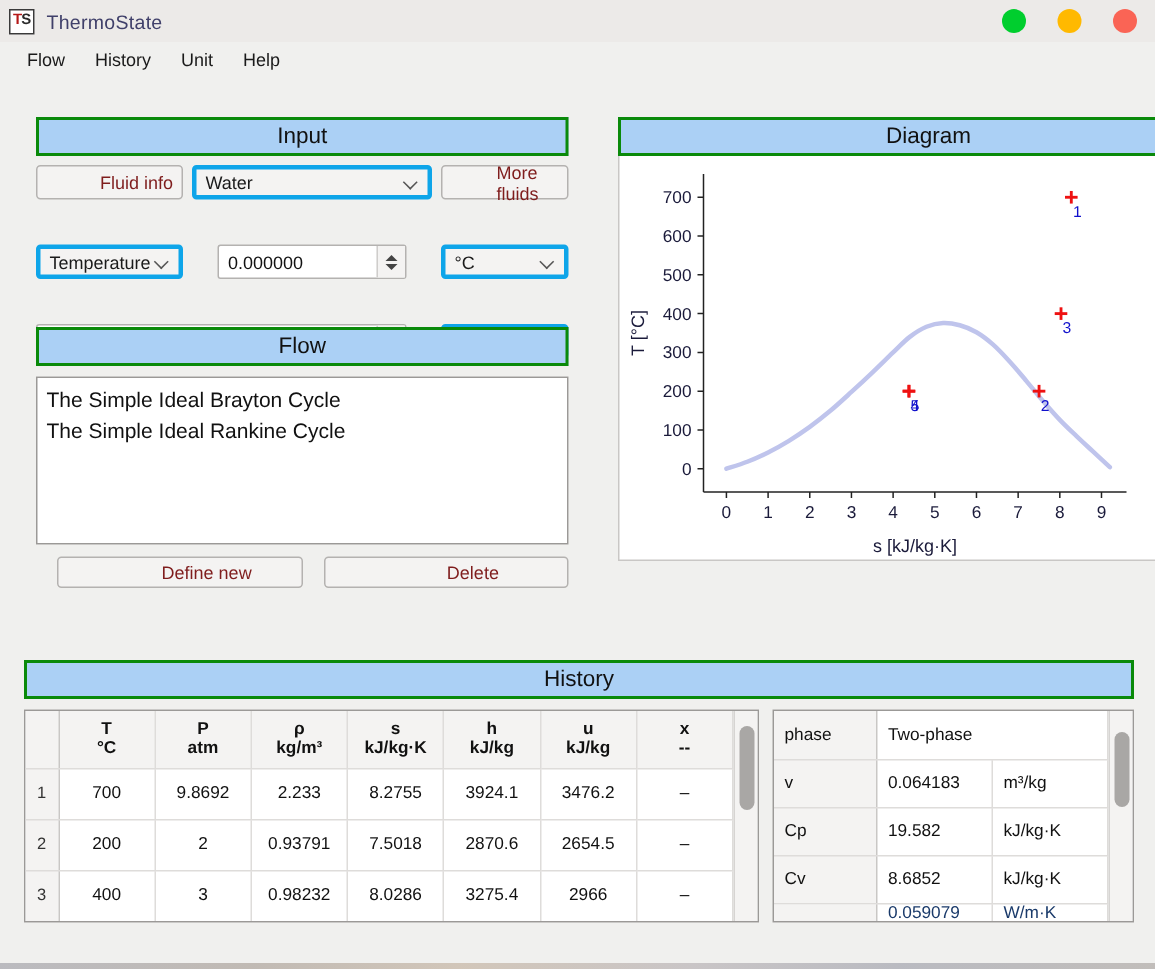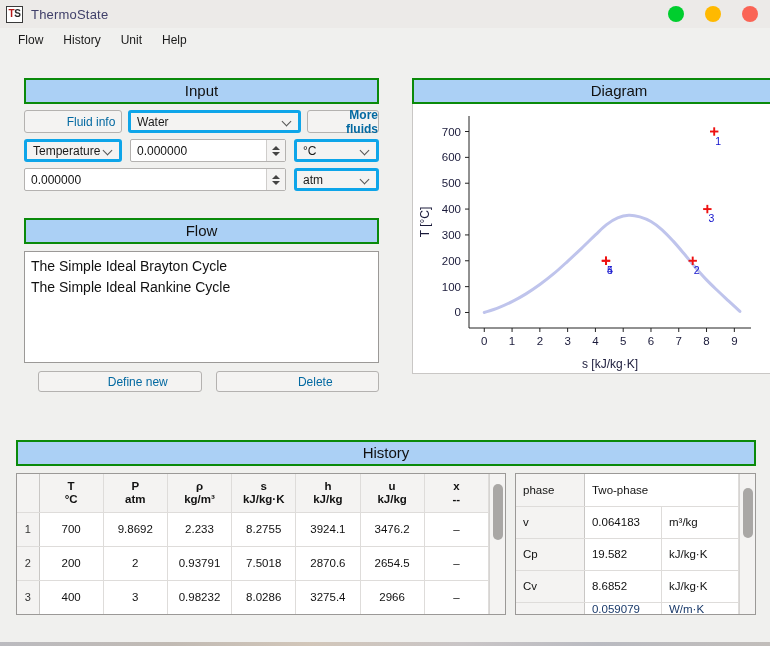--- a/index.html
+++ b/index.html
@@ -42,21 +42,21 @@
   
   .group-title{
     background:#abd0f5;border:2px solid #0a8a0a;
     text-align:center;font-size:15px;color:#111;
     padding:2px 0 3px 0;
   }
 
   
   .btn{
     background:#f4f3f2;border:1px solid #b4b2b0;border-radius:3px;
-    font-size:12px;color:#0369a1;text-align:right;
+    font-size:12px;color:#7f1d1d;text-align:left;
     display:flex;align-items:center;justify-content:center;cursor:default;padding-left:36px;
   }
   .combo{
     background:#f4f3f2;border:3px solid #0ea5e9;border-radius:3px;
     font-size:12px;color:#1a1a1a;display:flex;align-items:center;
     padding:0 6px;position:relative;cursor:default;
   }
   .combo .cv{flex:1;overflow:hidden;white-space:nowrap;}
   .chev{width:9px;height:9px;position:relative;margin-left:4px;}
   .chev:before{
@@ -77,22 +77,22 @@
   .tri-up,.tri-dn{width:0;height:0;border-left:4px solid transparent;border-right:4px solid transparent;}
   .tri-up{border-bottom:4px solid #444;}
   .tri-dn{border-top:4px solid #444;}
 
   
   #input-panel{position:absolute;left:24px;top:78px;width:355px;}
   #input-grid{margin-top:6px;display:flex;flex-direction:column;gap:6px;}
   .row1{display:flex;gap:6px;}
   .row1 .btn{width:98px;height:23px;}
   .row1 .combo{flex:1;height:23px;}
-  .row1 .btn.more{width:72px;font-weight:bold;}
-  .row2{display:flex;gap:8px;}
+  .row1 .btn.more{width:85px;}
+  .row2{display:flex;gap:23px;margin-top:24px;}
   .row2 .combo.prop{width:98px;height:23px;}
   .row2 .spinbox{flex:1;height:23px;}
   .row2 .combo.unit{width:85px;height:23px;}
   #calc-btn{height:23px;width:100%;}
 
   
   #flow-panel{position:absolute;left:24px;top:218px;width:355px;}
   #flow-list{
     margin-top:7px;height:112px;background:#fff;border:1px solid #9b9997;
     padding:4px 0 0 6px;overflow:hidden;

